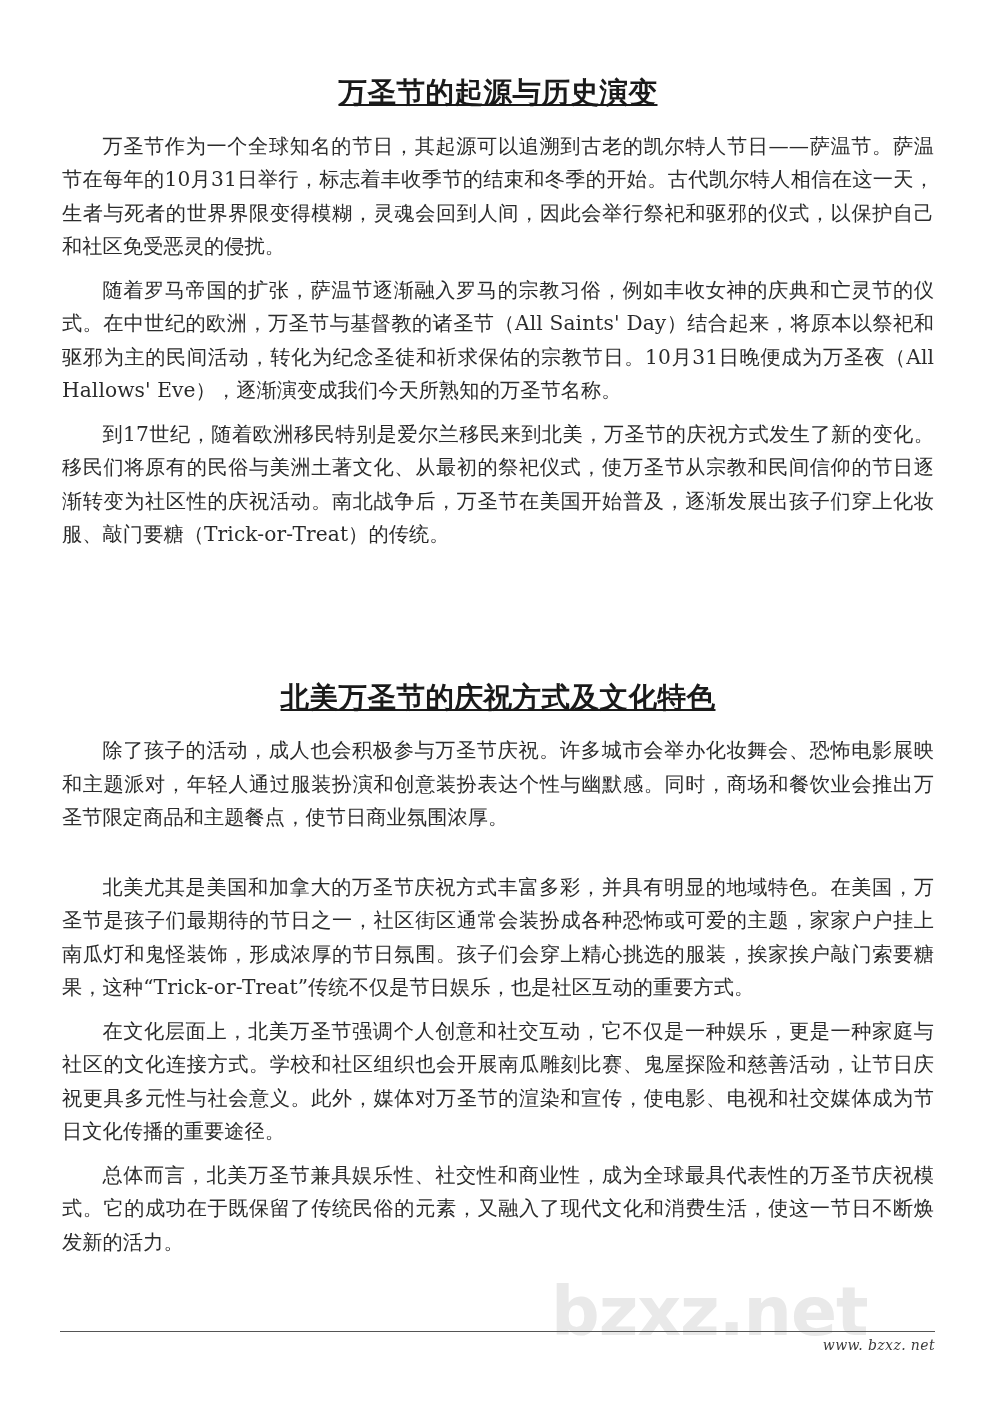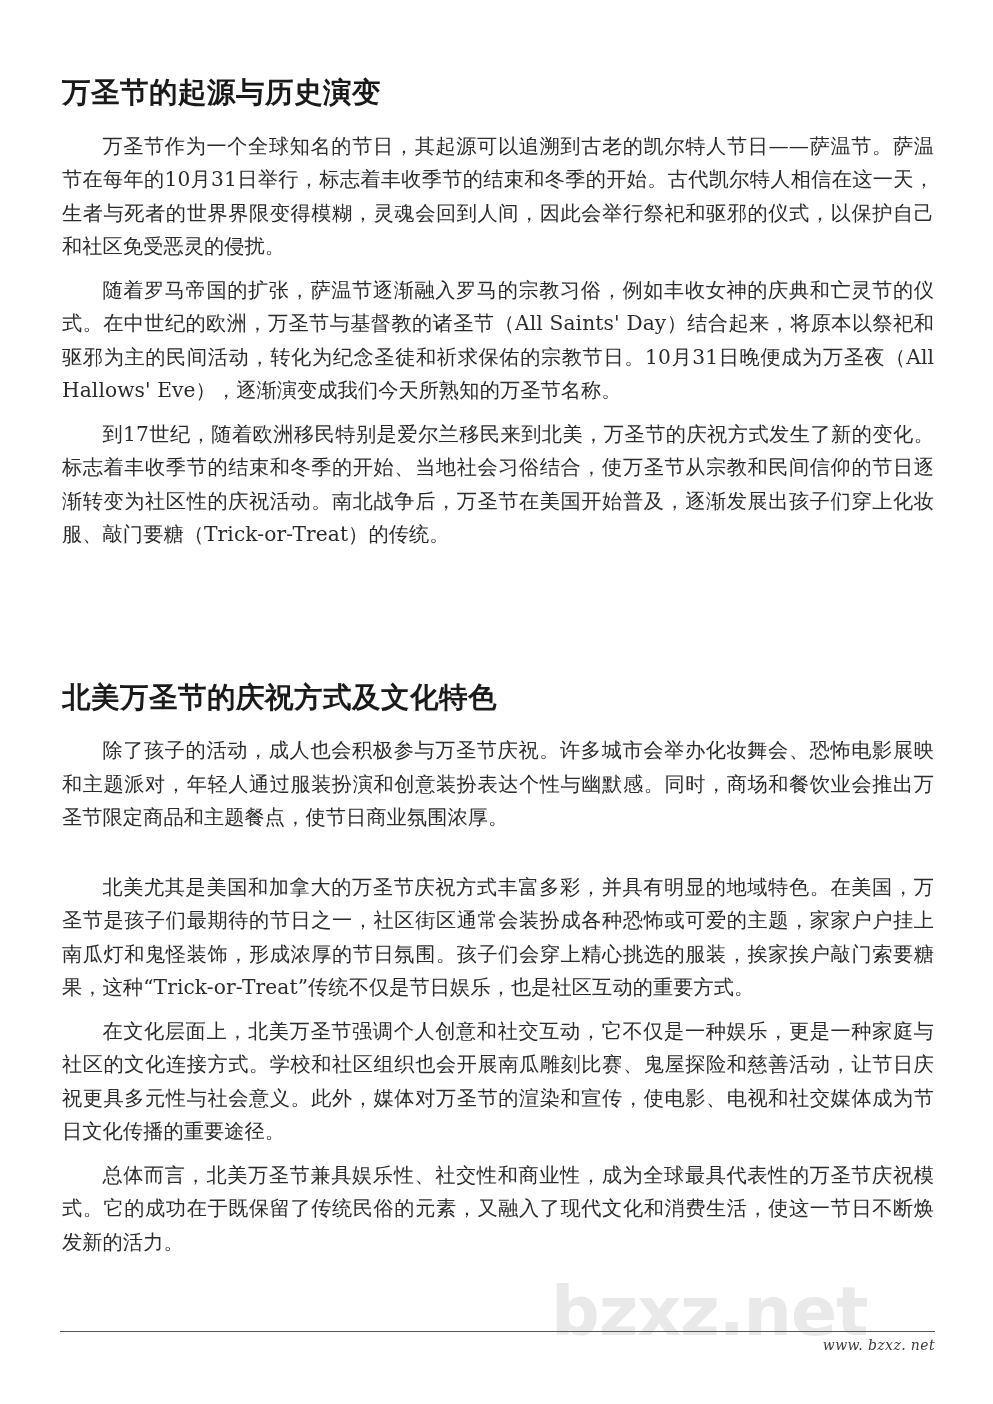--- a/index.html
+++ b/index.html
@@ -46,23 +46,24 @@
     top: 0;
     width: 872px;
     z-index: 2;
   }
 
   .section-title {
     font-family: "DejaVu Sans", "Liberation Sans", sans-serif;
     font-weight: bold;
     font-size: 28.5px;
     line-height: 1.25;
-    text-align: left;
+    text-align: center;
     color: #1a1a1a;
     letter-spacing: 0.5px;
+    text-decoration: underline;
   }
 
   #title-1 { margin-top: 75px; }
   #title-2 { margin-top: 128px; }
 
   .para {
     font-family: "DejaVu Serif", "Liberation Serif", serif;
     font-size: 20.2px;
     line-height: 33.5px;
     color: #2b2b2b;
@@ -109,21 +110,21 @@
   <div class="watermark">bzxz.net</div>
 
   <div class="content">
 
     <h1 class="section-title" id="title-1">万圣节的起源与历史演变</h1>
 
     <p class="para" id="para-1">万圣节作为一个全球知名的节日，其起源可以追溯到古老的凯尔特人节日——萨温节。萨温节在每年的10月31日举行，标志着丰收季节的结束和冬季的开始。古代凯尔特人相信在这一天，生者与死者的世界界限变得模糊，灵魂会回到人间，因此会举行祭祀和驱邪的仪式，以保护自己和社区免受恶灵的侵扰。</p>
 
     <p class="para">随着罗马帝国的扩张，萨温节逐渐融入罗马的宗教习俗，例如丰收女神的庆典和亡灵节的仪式。在中世纪的欧洲，万圣节与基督教的诸圣节（All Saints' Day）结合起来，将原本以祭祀和驱邪为主的民间活动，转化为纪念圣徒和祈求保佑的宗教节日。10月31日晚便成为万圣夜（All Hallows' Eve），逐渐演变成我们今天所熟知的万圣节名称。</p>
 
-    <p class="para">到17世纪，随着欧洲移民特别是爱尔兰移民来到北美，万圣节的庆祝方式发生了新的变化。标志着丰收季节的结束和冬季的开始、当地社会习俗结合，使万圣节从宗教和民间信仰的节日逐渐转变为社区性的庆祝活动。南北战争后，万圣节在美国开始普及，逐渐发展出孩子们穿上化妆服、敲门要糖（Trick-or-Treat）的传统。</p>
+    <p class="para">到17世纪，随着欧洲移民特别是爱尔兰移民来到北美，万圣节的庆祝方式发生了新的变化。移民们将原有的民俗与美洲土著文化、从最初的祭祀仪式，使万圣节从宗教和民间信仰的节日逐渐转变为社区性的庆祝活动。南北战争后，万圣节在美国开始普及，逐渐发展出孩子们穿上化妆服、敲门要糖（Trick-or-Treat）的传统。</p>
 
 
     <h1 class="section-title" id="title-2">北美万圣节的庆祝方式及文化特色</h1>
 
     <p class="para">除了孩子的活动，成人也会积极参与万圣节庆祝。许多城市会举办化妆舞会、恐怖电影展映和主题派对，年轻人通过服装扮演和创意装扮表达个性与幽默感。同时，商场和餐饮业会推出万圣节限定商品和主题餐点，使节日商业氛围浓厚。</p>
 
     <p class="para" id="para-5">北美尤其是美国和加拿大的万圣节庆祝方式丰富多彩，并具有明显的地域特色。在美国，万圣节是孩子们最期待的节日之一，社区街区通常会装扮成各种恐怖或可爱的主题，家家户户挂上南瓜灯和鬼怪装饰，形成浓厚的节日氛围。孩子们会穿上精心挑选的服装，挨家挨户敲门索要糖果，这种“Trick-or-Treat”传统不仅是节日娱乐，也是社区互动的重要方式。</p>
 
     <p class="para">在文化层面上，北美万圣节强调个人创意和社交互动，它不仅是一种娱乐，更是一种家庭与社区的文化连接方式。学校和社区组织也会开展南瓜雕刻比赛、鬼屋探险和慈善活动，让节日庆祝更具多元性与社会意义。此外，媒体对万圣节的渲染和宣传，使电影、电视和社交媒体成为节日文化传播的重要途径。</p>
 

